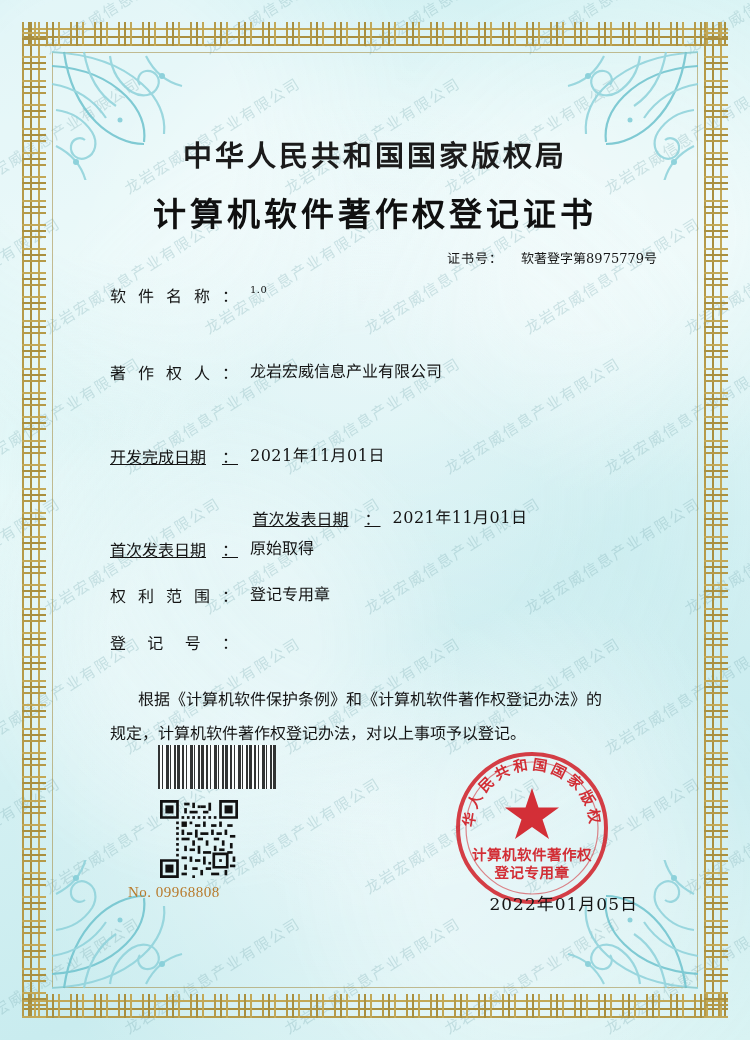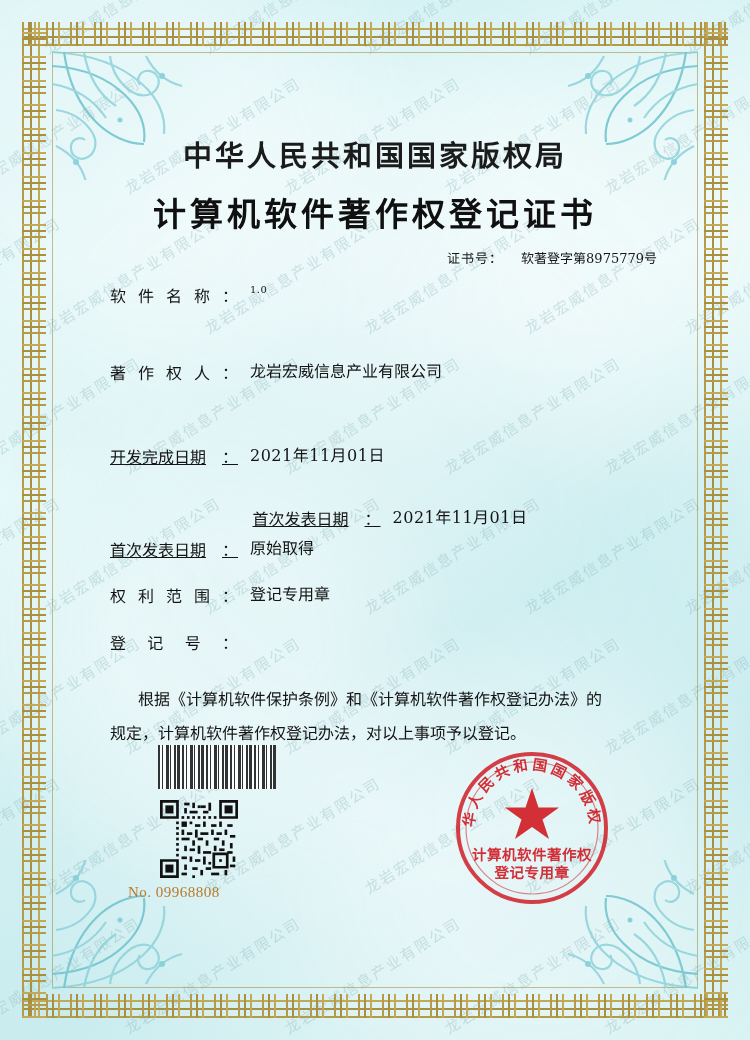--- a/index.html
+++ b/index.html
@@ -590,15 +590,16 @@
         <textPath href="#sealArcTop" startOffset="50%" text-anchor="middle">中华人民共和国国家版权局</textPath>
       </text>
 
       <polygon points="80,40 86.5,59.5 107,59.5 90.5,71.5 97,91 80,79 63,91 69.5,71.5 53,59.5 73.5,59.5" fill="#d0121b" opacity="0.95"></polygon>
 
       <text x="80" y="112" text-anchor="middle" font-family="'DejaVu Serif','Liberation Serif',serif" font-size="14.5" font-weight="bold" fill="#d0121b" opacity="0.95" letter-spacing="0.5">计算机软件著作权</text>
       <text x="80" y="130" text-anchor="middle" font-family="'DejaVu Serif','Liberation Serif',serif" font-size="14.5" font-weight="bold" fill="#d0121b" opacity="0.95" letter-spacing="0.5">登记专用章</text>
     </svg>
 
     <div id="serial-no">No. 09968808</div>
+    <div id="issue-date">2022年01月05日</div>
 
   </div>
 </div>
 
 </body></html>

